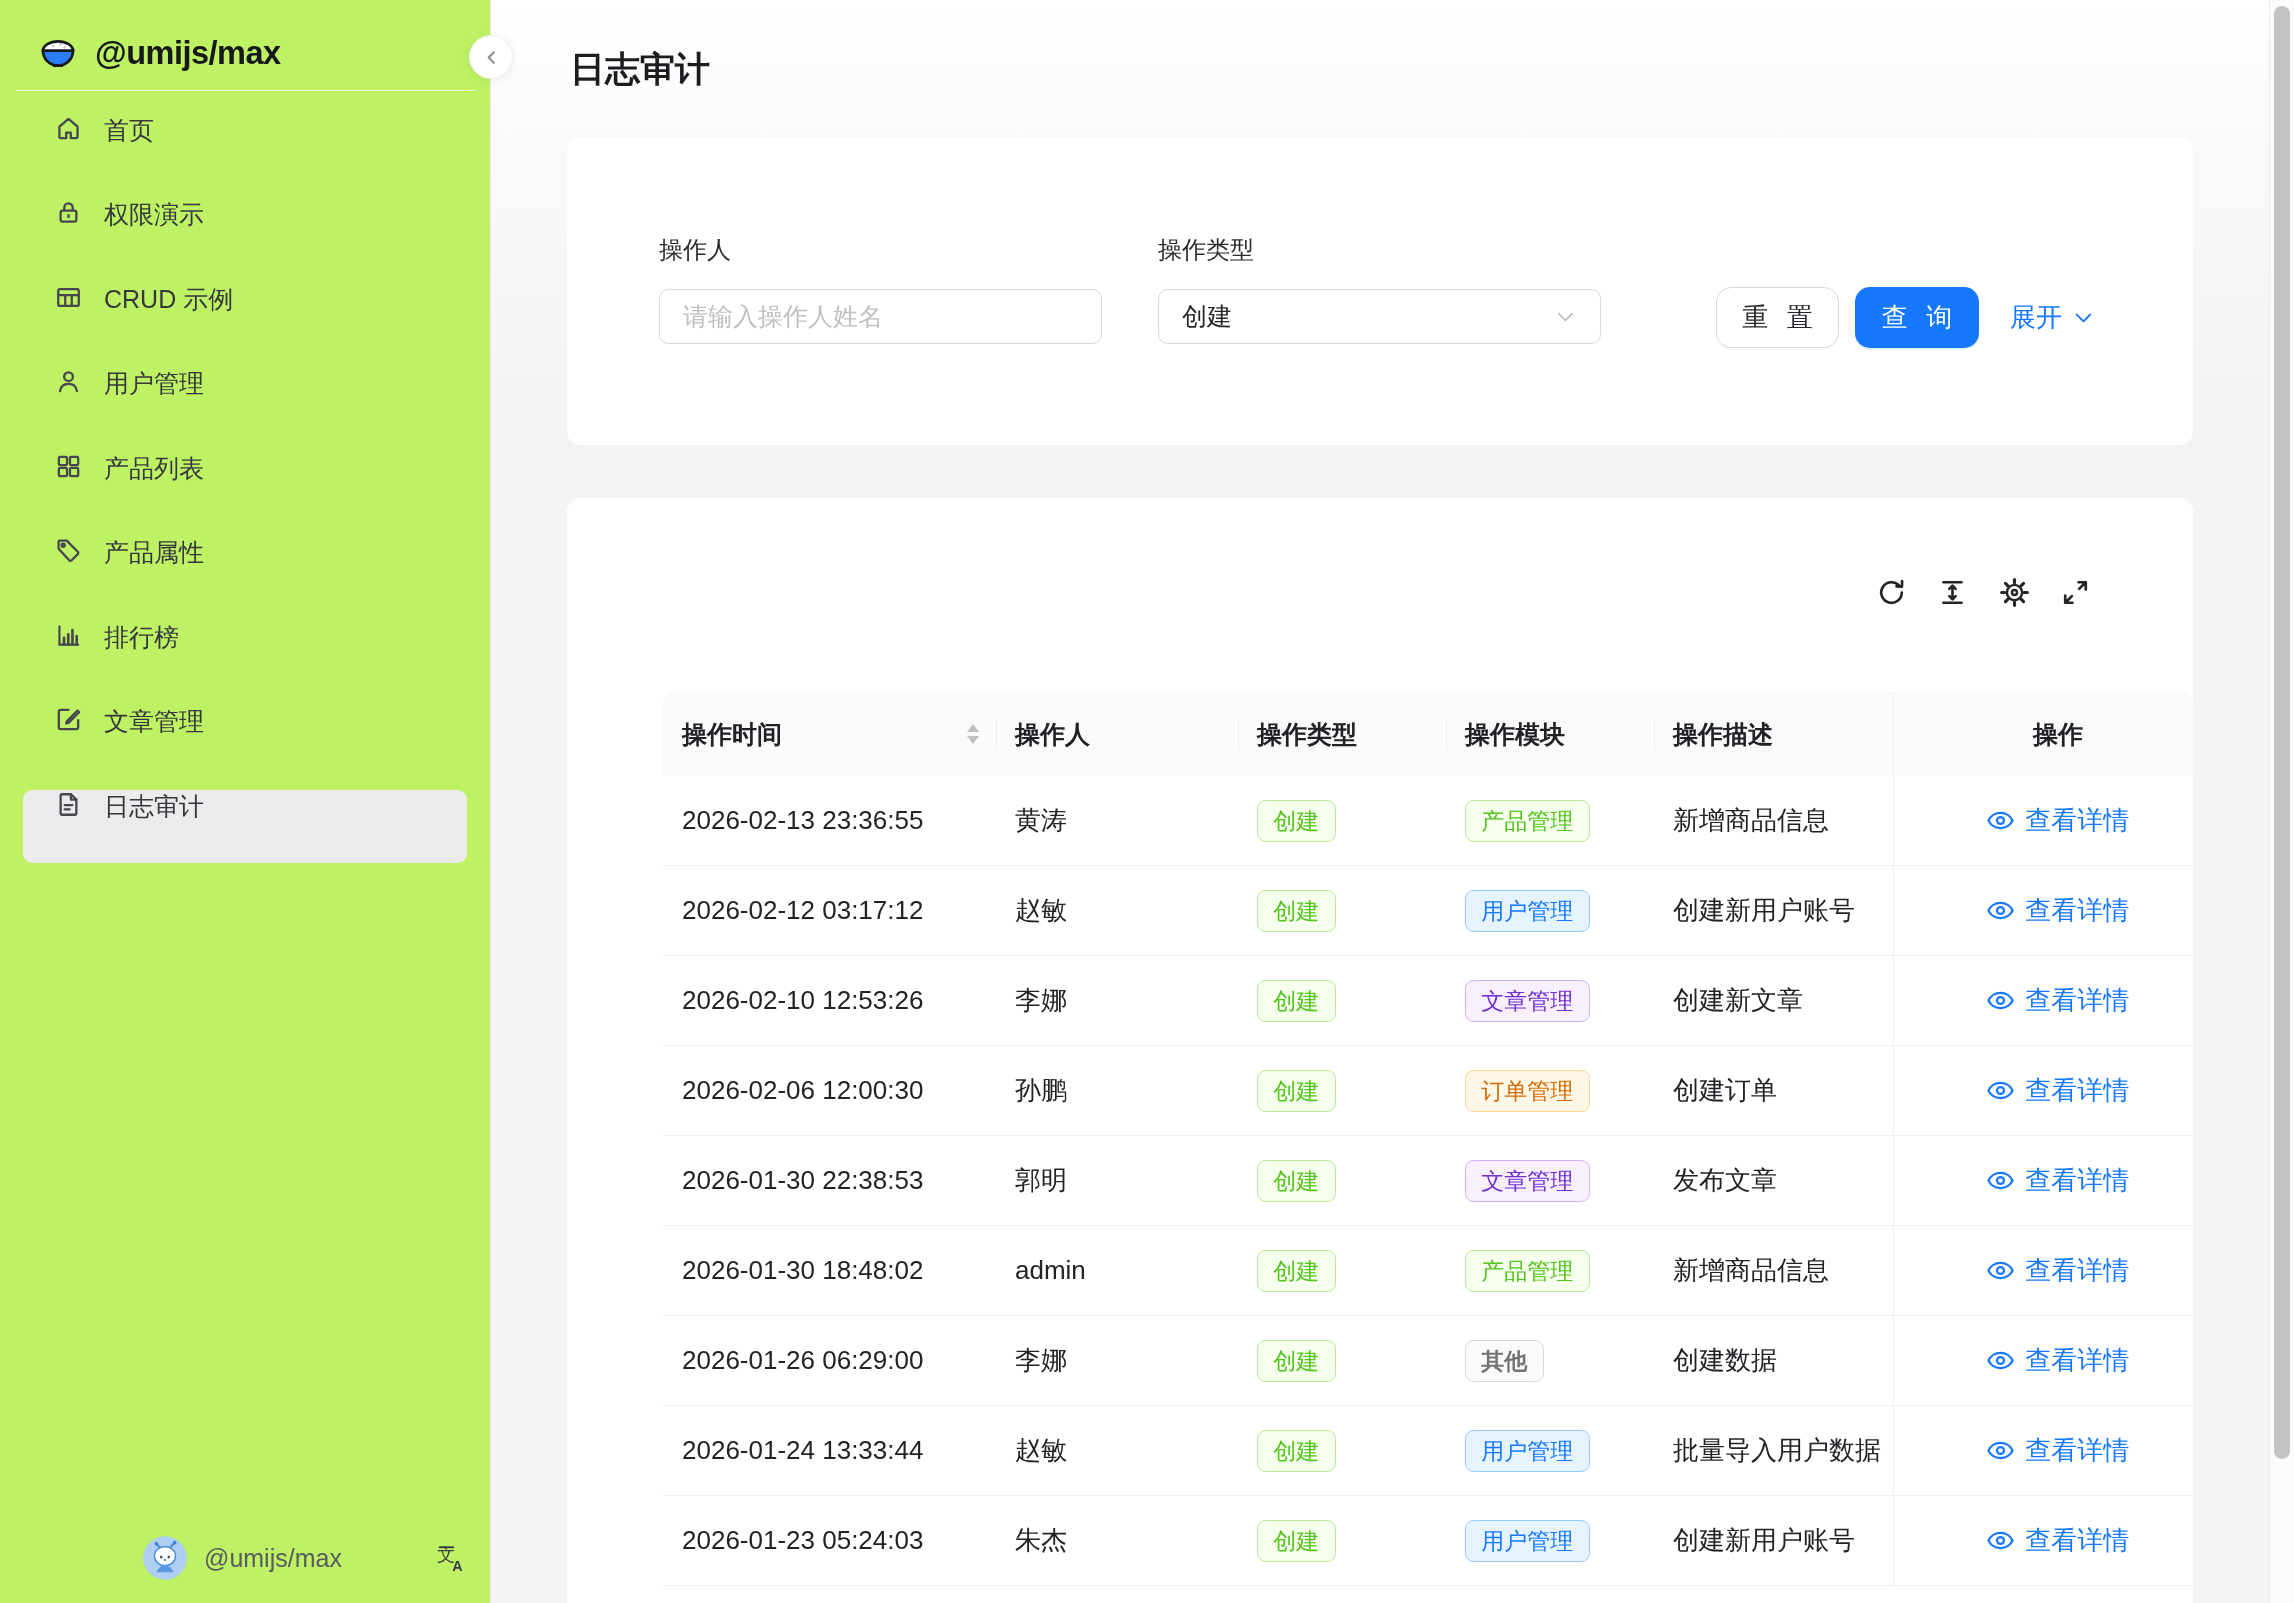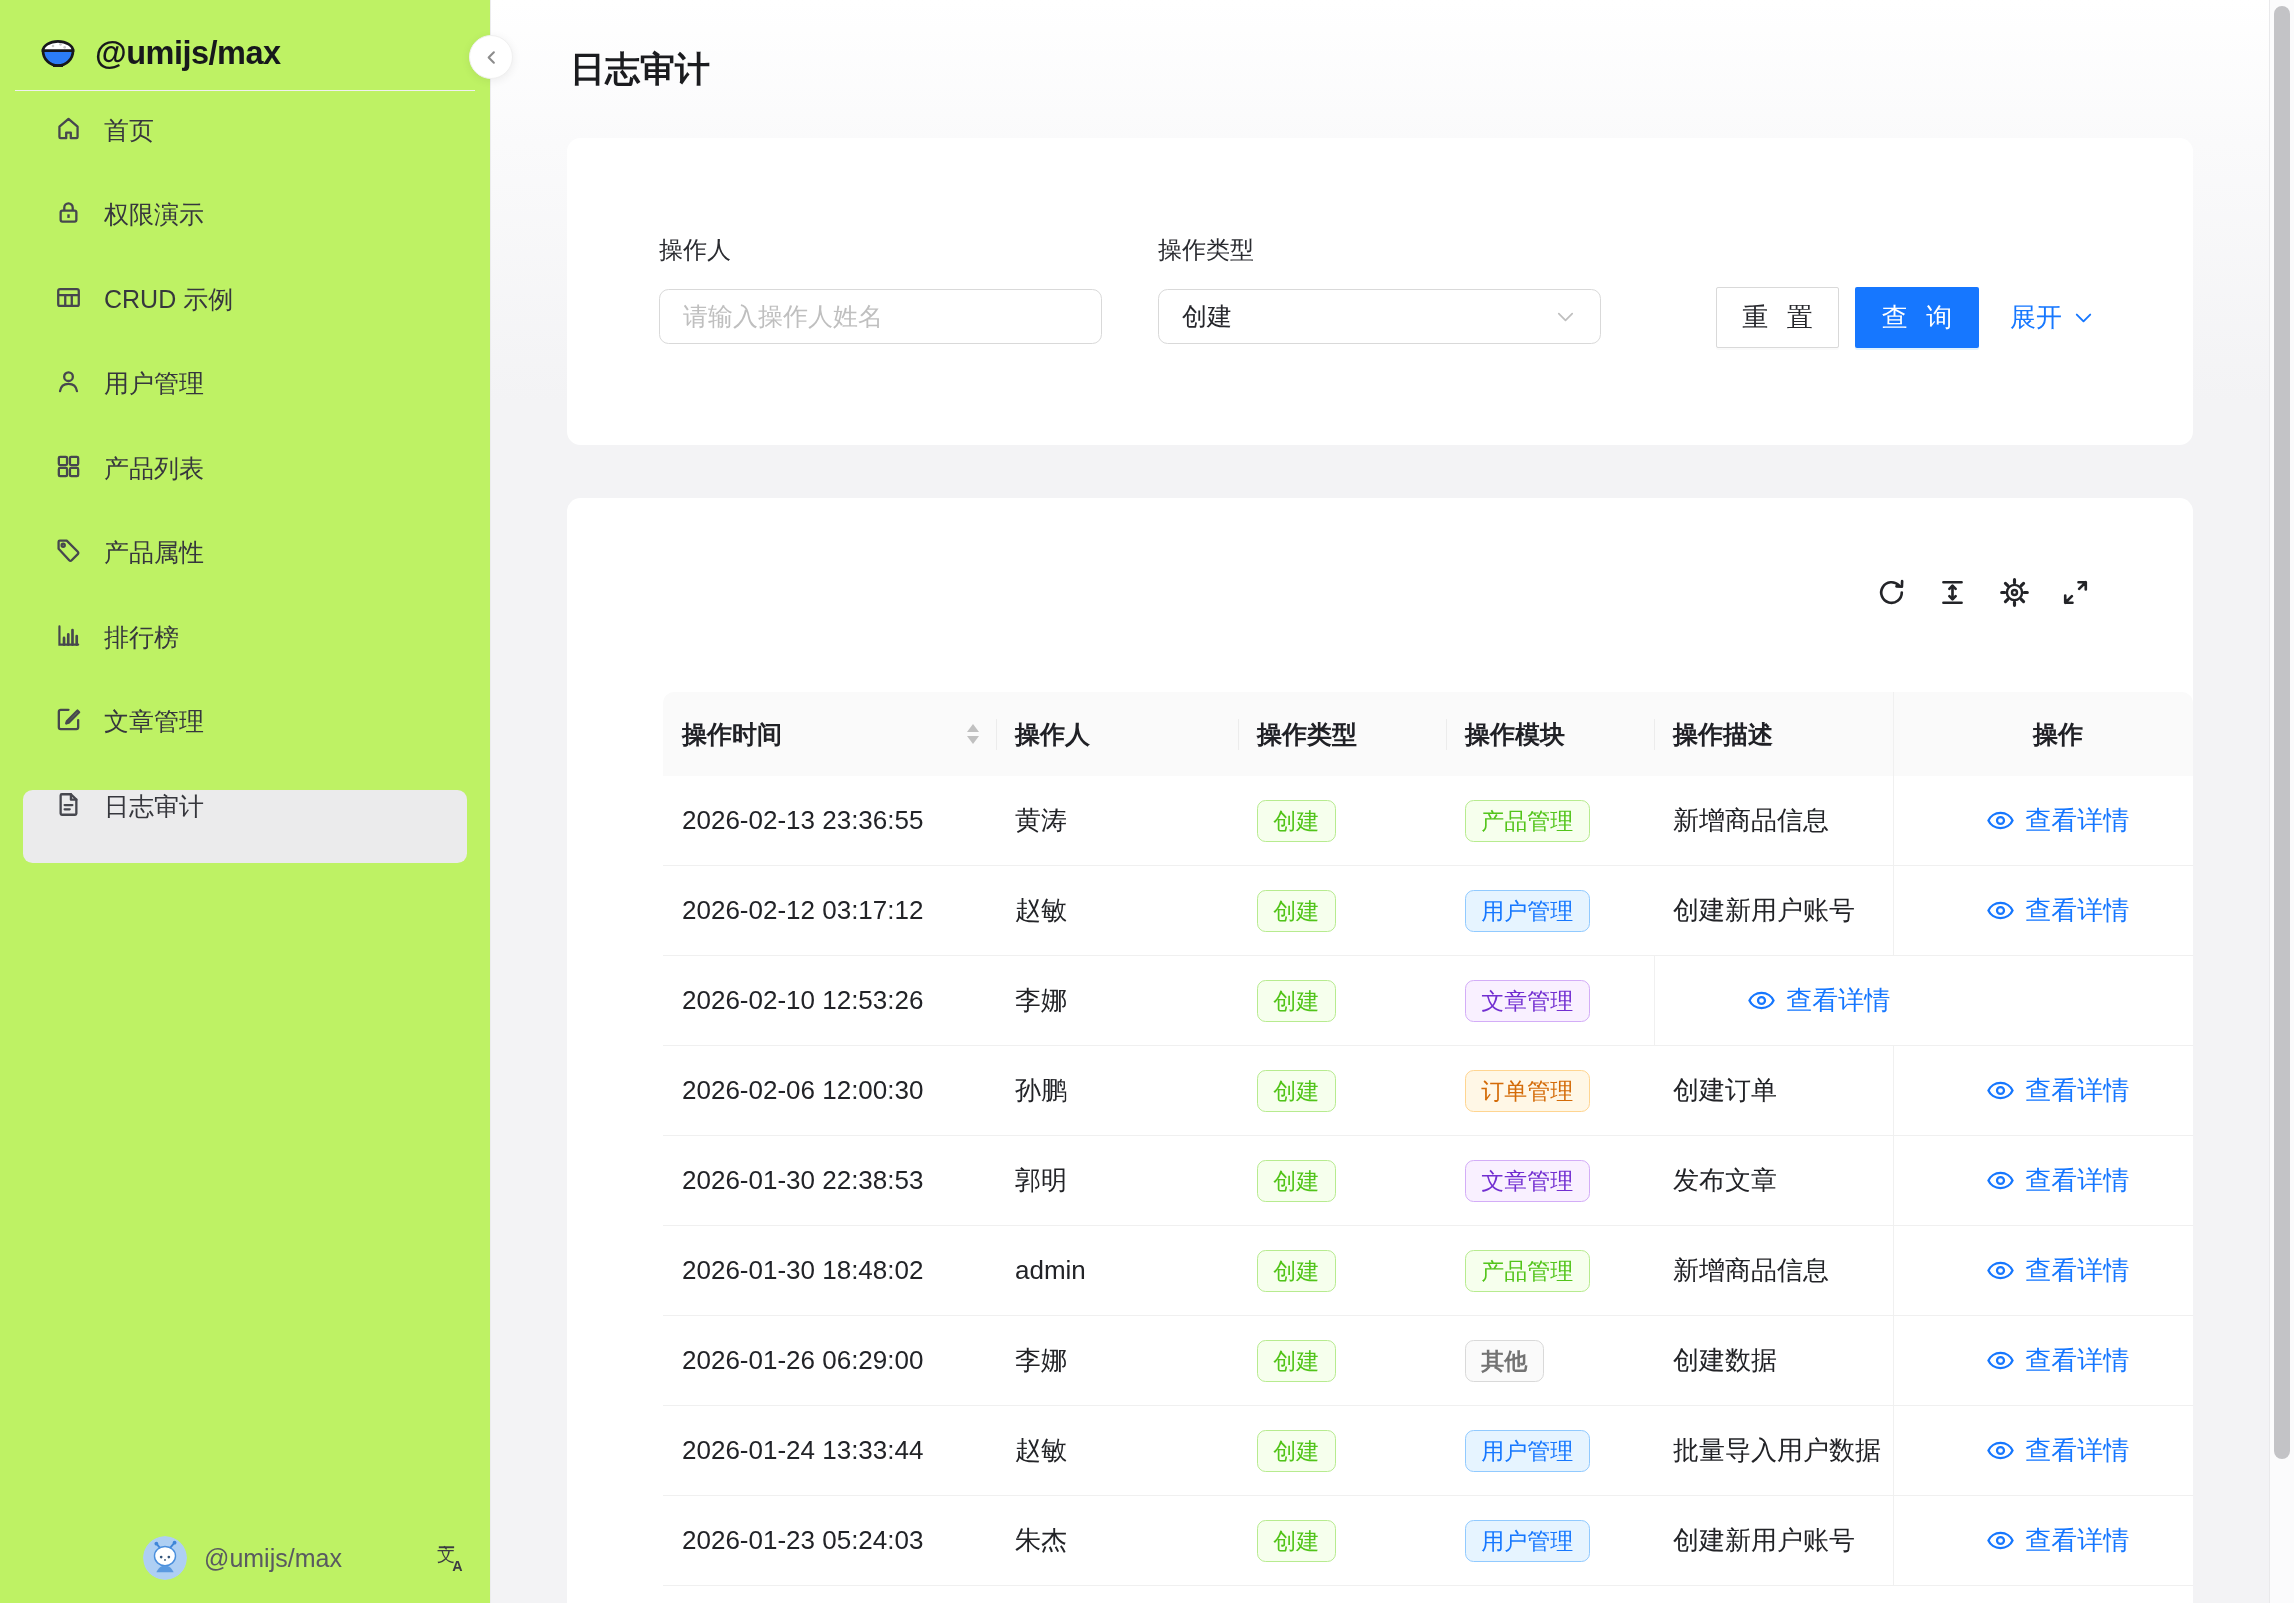--- a/index.html
+++ b/index.html
@@ -61,21 +61,21 @@
   }
   .control input {
     border:none; outline:none; width:100%; font-size:25px;
     font-family:inherit; color:#222327; background:transparent;
   }
   .control input::placeholder { color:#bfbfbf; }
   .select-value { flex:1 1 auto; color:#26272c; }
   .chev { width:23px; height:23px; color:#bfbfbf; }
 
   .btn {
-    position:absolute; top:149px; height:61px; border-radius:2px; font-size:26px;
+    position:absolute; top:149px; height:61px; border-radius:15px; font-size:26px;
     display:flex; align-items:center; justify-content:center; cursor:pointer;
     letter-spacing:5.7px; text-indent:5.7px; font-family:inherit;
   }
   .btn-reset { left:1149px; width:123px; background:#fff; border:1.4px solid #d9d9d9;
                color:#26272c; box-shadow:0 1.9px 0 rgba(0,0,0,0.02); }
   .btn-query { left:1288px; width:124px; background:#1677ff; border:none; color:#fff;
                box-shadow:0 1.9px 0 rgba(5,145,255,0.12); }
   .expand-link {
     position:absolute; left:1443px; top:149px; height:61px; display:flex; align-items:center;
     gap:9.6px; color:#1677ff; font-size:26px; cursor:pointer; letter-spacing:0;
@@ -415,20 +415,23 @@
             </div>
     <div class="cell td c1">
               <span>李娜</span>
             </div>
     <div class="cell td c2">
               <span class="tag tag-green">创建</span>
             </div>
     <div class="cell td c3">
               <span class="tag tag-purple">文章管理</span>
             </div>
+    <div class="cell td c4">
+              <span>创建新文章</span>
+            </div>
     <div class="cell td c5 action-col">
       <span class="view-link">
         <span class="eye">
           <svg viewBox="0 0 24 24" fill="none" stroke="currentColor" stroke-width="2">
             <path d="M12 5.2C7 5.2 2.9 8.2 1.3 12 2.9 15.8 7 18.8 12 18.8s9.1-3 10.7-6.8C21.1 8.2 17 5.2 12 5.2z"></path>
             <circle cx="12" cy="12" r="3.1"></circle>
           </svg>
         </span>
         <span>查看详情</span>
       </span>

